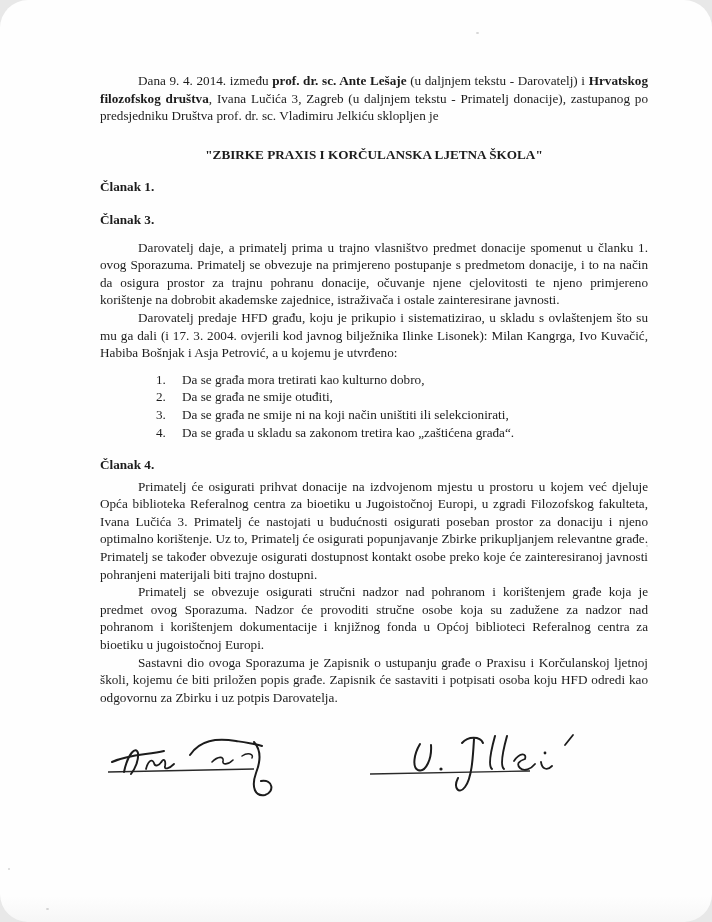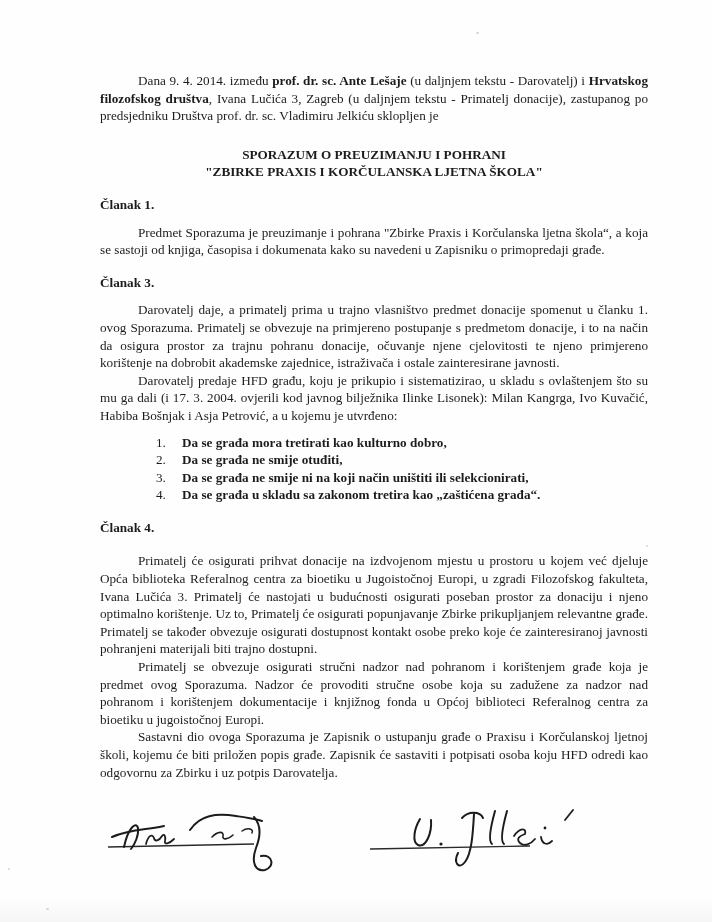--- a/index.html
+++ b/index.html
@@ -7,20 +7,21 @@
     font-family: "Liberation Serif", "DejaVu Serif", serif;
     background:#e8e8e8;
   }
   .page {
     position:relative;
     width:712px; height:922px;
     margin:0 auto;
     background:#fefefe;
     color:#1c1c1c;
     overflow:hidden;
+    border-radius:28px;
   }
   
   .page::after {
     content:"";
     position:absolute; left:0; right:0; bottom:0; height:26px;
     background:linear-gradient(to bottom, rgba(0,0,0,0) 0%, rgba(120,120,120,0.06) 100%);
     pointer-events:none;
   }
   .doc-body {
     position:absolute;
@@ -36,25 +37,25 @@
     text-align:center;
     font-weight:bold;
     text-indent:0;
   }
   .clanak {
     text-align:left;
     font-weight:bold;
     margin:15px 0 10px 0;
     text-indent:0;
   }
-  .clanak.tight { margin-bottom:16px; }
+  .clanak.tight { margin-bottom:4px; }
   .num-list { margin:9px 0 0 56px; padding:0; }
   .num-item { display:flex; margin:0; }
   .num-item .num { width:26px; flex:0 0 26px; }
-  .num-item .txt { flex:1;font-weight:bold; }
+  .num-item .txt { flex:1; }
   .sig-row {
     position:relative;
     margin-top:22px;
     height:90px;
   }
   .sig-block { position:absolute; top:0; }
   .sig-block.left  { left:2px;  width:200px; }
   .sig-block.right { left:268px; width:240px; }
   .sig-svg { display:block; }
   
@@ -71,26 +72,24 @@
   <span class="speck s1"></span>
   <span class="speck s2"></span>
   <span class="speck s3"></span>
   <span class="speck s4"></span>
 
   <div class="doc-body">
 
     <p class="para"><span>Dana 9. 4. 2014. između </span><span class="b">prof. dr. sc. Ante Lešaje</span><span> (u daljnjem tekstu - Darovatelj) i </span><span class="b">Hrvatskog filozofskog društva</span><span>, Ivana Lučića 3, Zagreb (u daljnjem tekstu - Primatelj donacije), zastupanog po predsjedniku Društva prof. dr. sc. Vladimiru Jelkiću  sklopljen je</span></p>
 
     <div class="title-block">
-      <div>SPORAZUM O PREUZIMANJU I POHRANI</div>
       <div>"ZBIRKE PRAXIS I KORČULANSKA LJETNA ŠKOLA"</div>
     </div>
 
     <div class="clanak">Članak 1.</div>
-    <p class="para">Predmet Sporazuma je preuzimanje i pohrana "Zbirke Praxis i Korčulanska ljetna škola“, a koja se sastoji od knjiga, časopisa i dokumenata kako su navedeni u Zapisniku o primopredaji građe.</p>
 
     <div class="clanak">Članak 3.</div>
     <p class="para">Darovatelj daje, a primatelj prima u trajno vlasništvo predmet donacije spomenut u članku 1. ovog Sporazuma. Primatelj se obvezuje na primjereno postupanje s predmetom donacije, i to na način da osigura prostor za trajnu pohranu donacije, očuvanje njene cjelovitosti te njeno primjereno korištenje na dobrobit akademske zajednice, istraživača i ostale zainteresirane javnosti.</p>
 
     <p class="para">Darovatelj predaje HFD građu, koju je prikupio i sistematizirao, u skladu s ovlaštenjem što su mu ga dali (i 17. 3. 2004. ovjerili kod javnog bilježnika Ilinke Lisonek): Milan Kangrga, Ivo Kuvačić, Habiba Bošnjak i Asja Petrović, a u kojemu je utvrđeno:</p>
 
     <div class="num-list">
       <div class="num-item">
         <span class="num">1.</span>
         <span class="txt">Da se građa mora tretirati kao kulturno dobro,</span>

